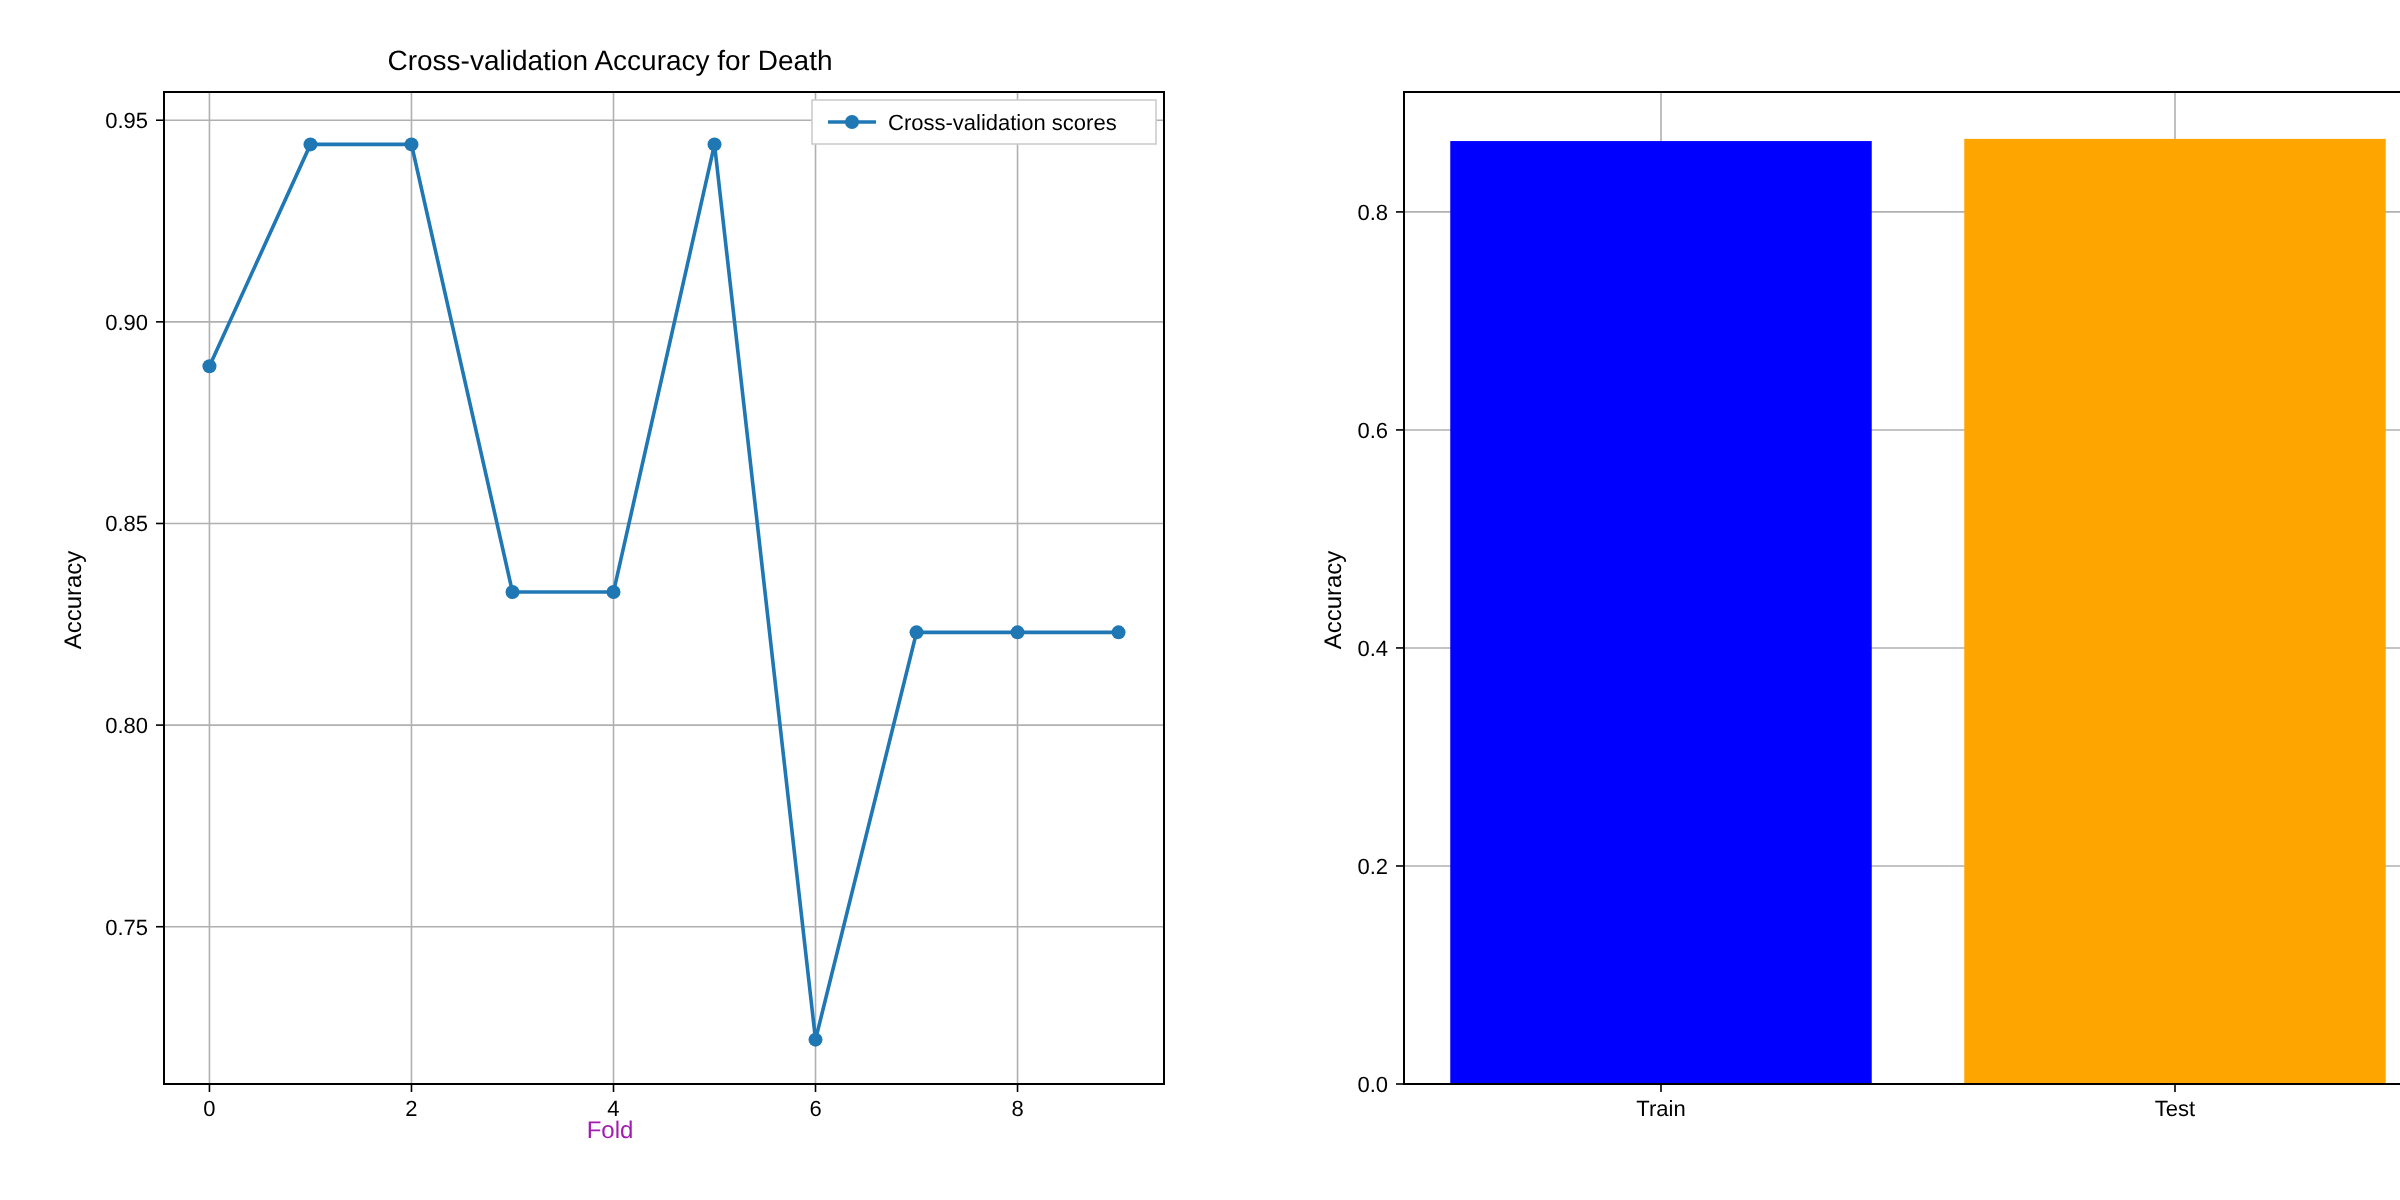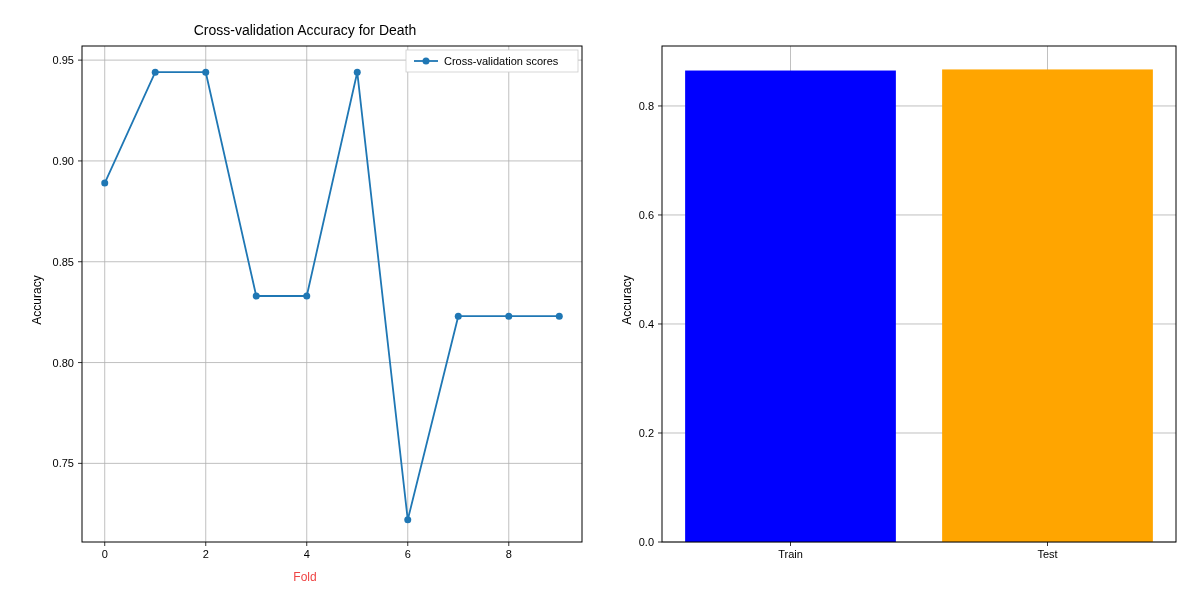--- a/index.html
+++ b/index.html
@@ -10,20 +10,21 @@
     width: 1200px;
     height: 600px;
     overflow: hidden;
   }
   .figure {
     display: flex;
     width: 1200px;
     height: 600px;
     box-sizing: border-box;
     padding: 10px 10px 10px 10px;
+    gap: 40px;
   }
   .panel {
     position: relative;
     flex: 1;
   }
   .title {
     position: absolute;
     top: 12px;
     width: 100%;
     text-align: center;
@@ -34,25 +35,25 @@
     position: absolute;
     left: 2px;
     top: 50%;
     transform: translateY(-50%) rotate(-90deg);
     transform-origin: center;
     font-size: 12px;
     color: #000;
   }
   .xlabel {
     position: absolute;
-    bottom: 6px;
+    bottom: 18px;
     width: 100%;
     text-align: center;
     font-size: 12px;
-    color: #ef4444;
+    color: #a21caf;
   }
   svg { display: block; }
   .axis text { font-size: 11px; fill: #000; }
   .grid line { stroke: #b0b0b0; stroke-width: 0.8; }
   .spine { stroke: #000; stroke-width: 1; fill: none; }
   .legend-box { fill: white; stroke: #cccccc; stroke-width: 0.8; }
   .legend-text { font-size: 11px; fill: #000; }
   .linecolor { stroke: #1f77b4; stroke-width: 1.8; fill: none; }
   .marker { fill: #1f77b4; }
 </style>

